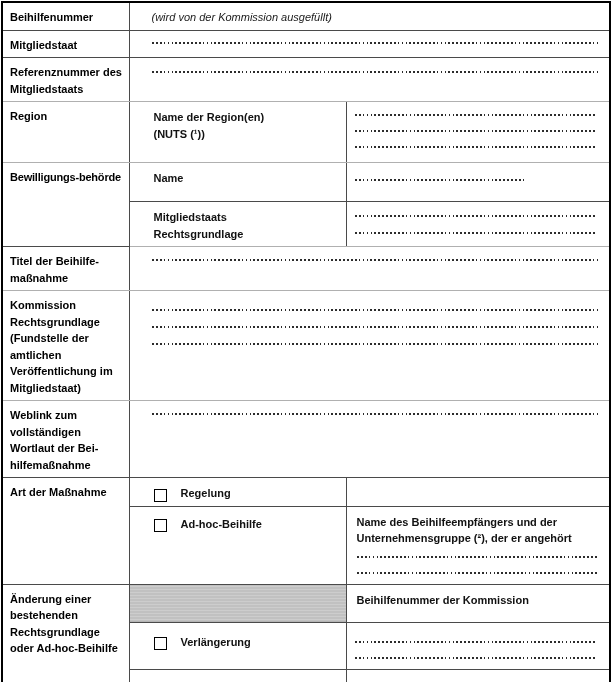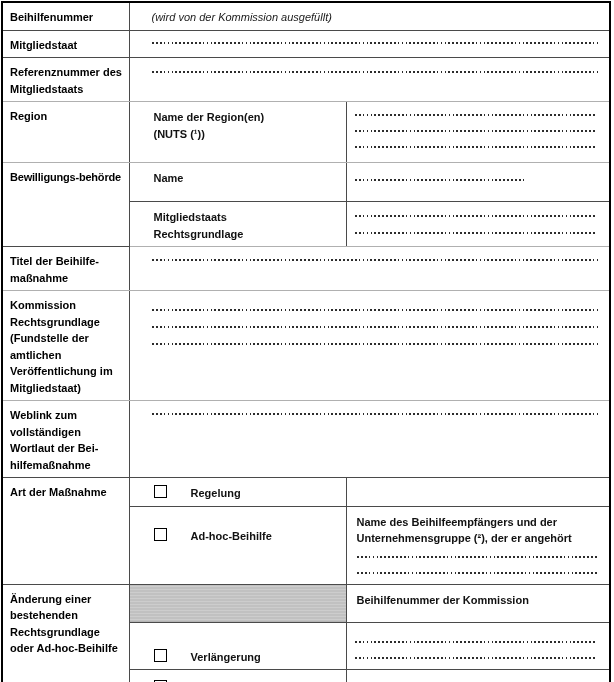--- a/index.html
+++ b/index.html
@@ -13,21 +13,21 @@
   tr.lb > td{border-bottom-color:#b0b0b0;}
   td.lab{padding:6px 3px 4px 7px;color:#000;}
   .nowrap{white-space:nowrap;letter-spacing:-0.2px;}
   td.c2{padding:7px 4px 4px 24px;}
   td.c3{padding:7px 12px 4px 8px;}
   td.span2{padding:6px 8px 4px 22px;}
   .note{font-style:italic;font-weight:normal;color:#1a1a1a;}
   .it{}
   .dots{height:2px;background-image:repeating-linear-gradient(90deg,#2c2c2c 0 1.7px,transparent 1.7px 3.9px);}
   .dots.short{width:172px;}
-  .opt{display:flex;align-items:flex-start;gap:24px;}
+  .opt{display:flex;align-items:flex-end;gap:14px;}
   .cb{width:11px;height:11px;border:1.8px solid #000;background:#fff;flex:none;display:inline-block;}
   td.gray{background:repeating-linear-gradient(180deg,#b4b4b4 0 1px,#cdcdcd 1px 3px);}
   .blk{display:block;}
 </style>
 </head>
 <body>
 
 <div class="page">
 <table class="form">
   <colgroup>
@@ -137,21 +137,21 @@
       <td class="c2">
         <span class="opt">
           <span class="cb"></span>
           <span>Regelung</span>
         </span>
       </td>
       <td class="c3"></td>
     </tr>
     <tr style="height:78px">
       <td class="c2">
-        <span class="opt" style="margin-top:14px">
+        <span class="opt" style="margin-top:2px">
           <span class="cb"></span>
           <span class="it">Ad-hoc-Beihilfe</span>
         </span>
       </td>
       <td class="c3" style="padding-left:10px">
         <span>Name des Beihilfeempfängers und der Unternehmensgruppe (²), der er angehört</span>
         <div class="dots" style="margin-top:9px"></div>
         <div class="dots" style="margin-top:14px"></div>
       </td>
     </tr>
@@ -159,21 +159,21 @@
     <tr style="height:38px">
       <td class="lab" rowspan="3">
         <span>Änderung einer bestehenden Rechtsgrundlage oder Ad-hoc-Beihilfe</span>
       </td>
       <td class="gray"></td>
       <td class="c3" style="padding-left:10px">
         <span>Beihilfenummer der Kommission</span>
       </td>
     </tr>
     <tr style="height:47px">
-      <td class="c2" style="padding-top:26px">
+      <td class="c2" style="padding-top:11px">
         <span class="opt">
           <span class="cb"></span>
           <span>Verlängerung</span>
         </span>
       </td>
       <td class="c3">
         <div class="dots" style="margin-top:11px"></div>
         <div class="dots" style="margin-top:14px"></div>
       </td>
     </tr>

